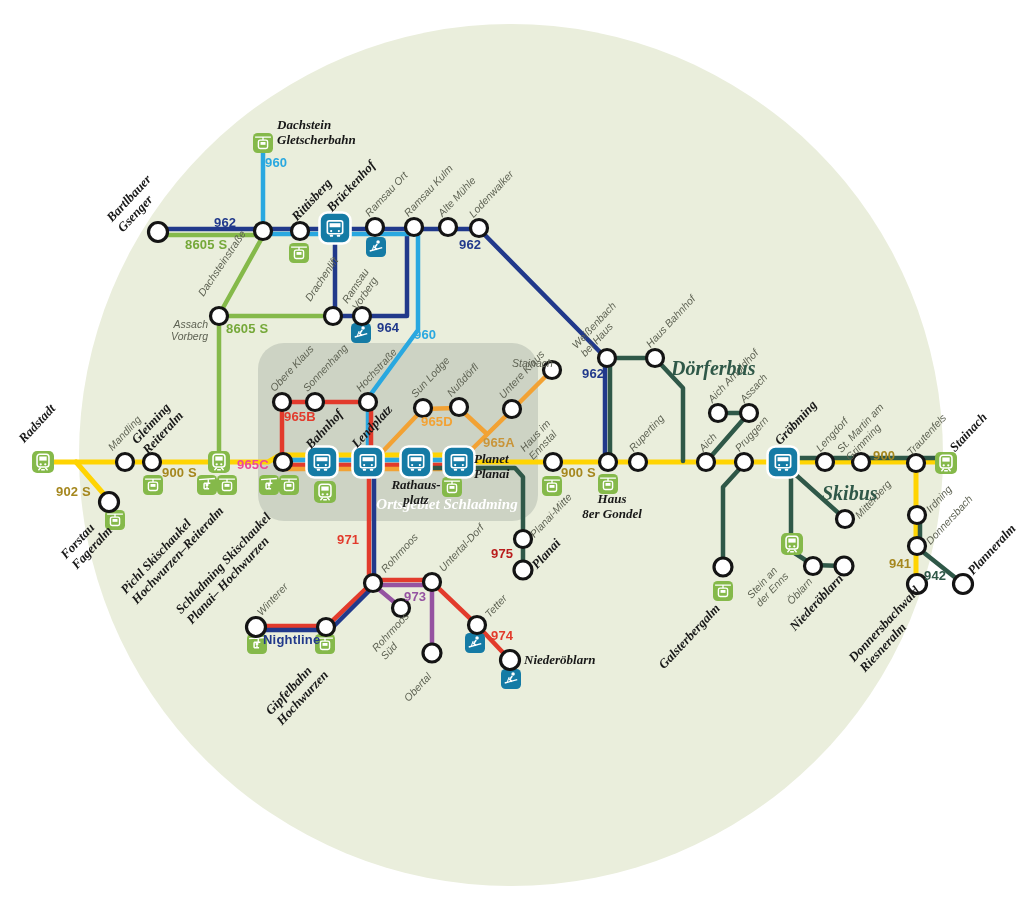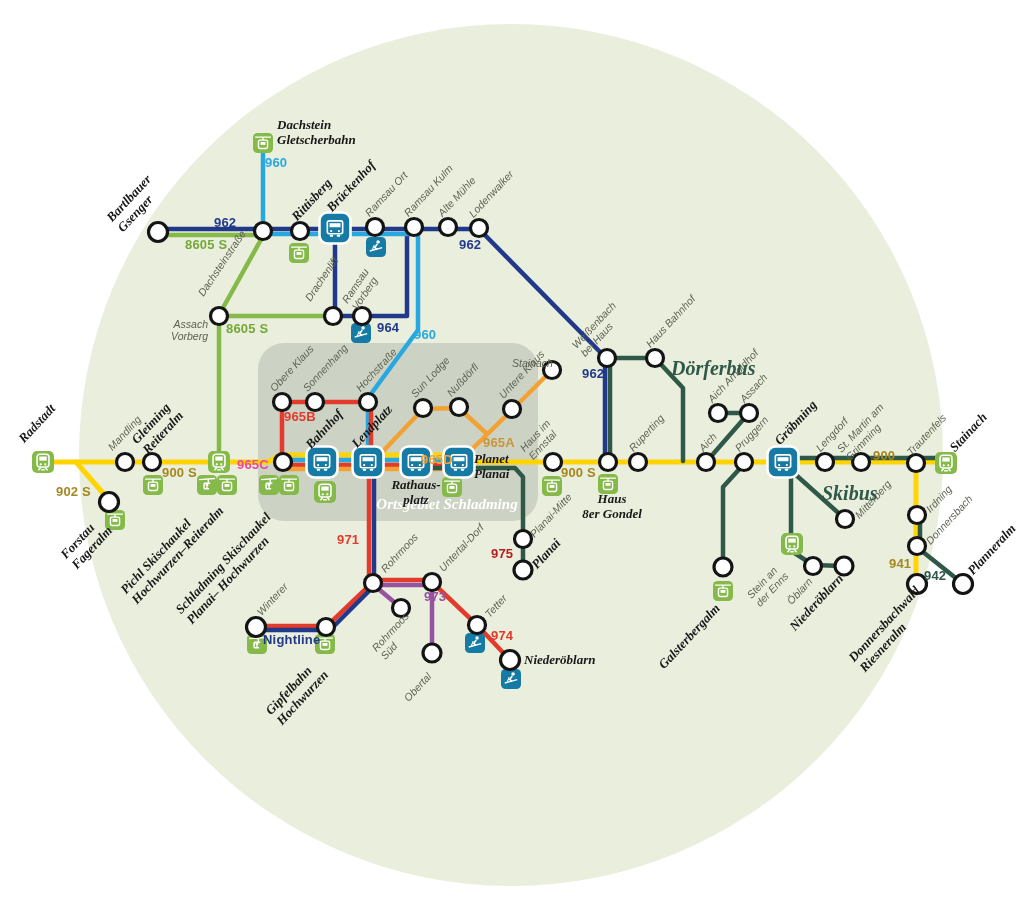--- a/index.html
+++ b/index.html
@@ -364,30 +364,30 @@
       <div class="lbl ma" style="left: 349px; top: 441px; transform: rotate(-47deg);">Lendplatz</div>
       <div class="lbl nu" style="left: 214px; top: 216px; color: rgb(33, 57, 139);">962</div>
       <div class="lbl nu" style="left: 185px; top: 238px; color: rgb(117, 168, 57);">8605 S</div>
       <div class="lbl nu" style="left: 265px; top: 156px; color: rgb(41, 168, 224);">960</div>
       <div class="lbl nu" style="left: 459px; top: 238px; color: rgb(33, 57, 139);">962</div>
       <div class="lbl nu" style="left: 582px; top: 367px; color: rgb(33, 57, 139);">962</div>
       <div class="lbl nu" style="left: 226px; top: 322px; color: rgb(117, 168, 57);">8605 S</div>
       <div class="lbl nu" style="left: 377px; top: 321px; color: rgb(33, 57, 139);">964</div>
       <div class="lbl nu" style="left: 414px; top: 328px; color: rgb(41, 168, 224);">960</div>
       <div class="lbl nu" style="left: 284px; top: 410px; color: rgb(226, 59, 44);">965B</div>
-      <div class="lbl nu" style="left: 421px; top: 415px; color: rgb(242, 162, 52); margin-top: 38px;">965D</div>
+      <div class="lbl nu" style="left: 421px; top: 415px; color: rgb(242, 162, 52);">965D</div>
       <div class="lbl nu" style="left: 483px; top: 436px; color: rgb(201, 149, 58);">965A</div>
       <div class="lbl nu" style="left: 237px; top: 458px; color: #ec4899;">965C</div>
       <div class="lbl nu" style="left: 162px; top: 466px; color: rgb(165, 135, 30);">900 S</div>
       <div class="lbl nu" style="left: 56px; top: 485px; color: rgb(165, 135, 30);">902 S</div>
       <div class="lbl nu" style="left: 561px; top: 466px; color: rgb(165, 135, 30);">900 S</div>
       <div class="lbl nu" style="left: 873px; top: 449px; color: rgb(165, 135, 30);">900</div>
       <div class="lbl nu" style="left: 889px; top: 557px; color: rgb(165, 135, 30);">941</div>
       <div class="lbl nu" style="left: 924px; top: 569px; color: rgb(47, 88, 72);">942</div>
       <div class="lbl nu" style="left: 337px; top: 533px; color: rgb(226, 59, 44);">971</div>
-      <div class="lbl nu" style="left: 404px; top: 590px; color: rgb(149, 83, 161); margin-left: 20px;">973</div>
+      <div class="lbl nu" style="left: 404px; top: 590px; color: rgb(149, 83, 161);">973</div>
       <div class="lbl nu" style="left: 491px; top: 629px; color: rgb(226, 59, 44);">974</div>
       <div class="lbl nu" style="left: 491px; top: 547px; color: #b91c1c;">975</div>
       <div class="lbl nu" style="left: 263px; top: 633px; color: rgb(33, 57, 139);">Nightline</div>
       <div class="lbl ro" style="left: 671px; top: 357px; color: rgb(47, 88, 72);">Dörferbus</div>
       <div class="lbl ro" style="left: 822px; top: 482px; color: rgb(47, 88, 72);">Skibus</div>
     </div>
 </div>
 
 </body></html>

